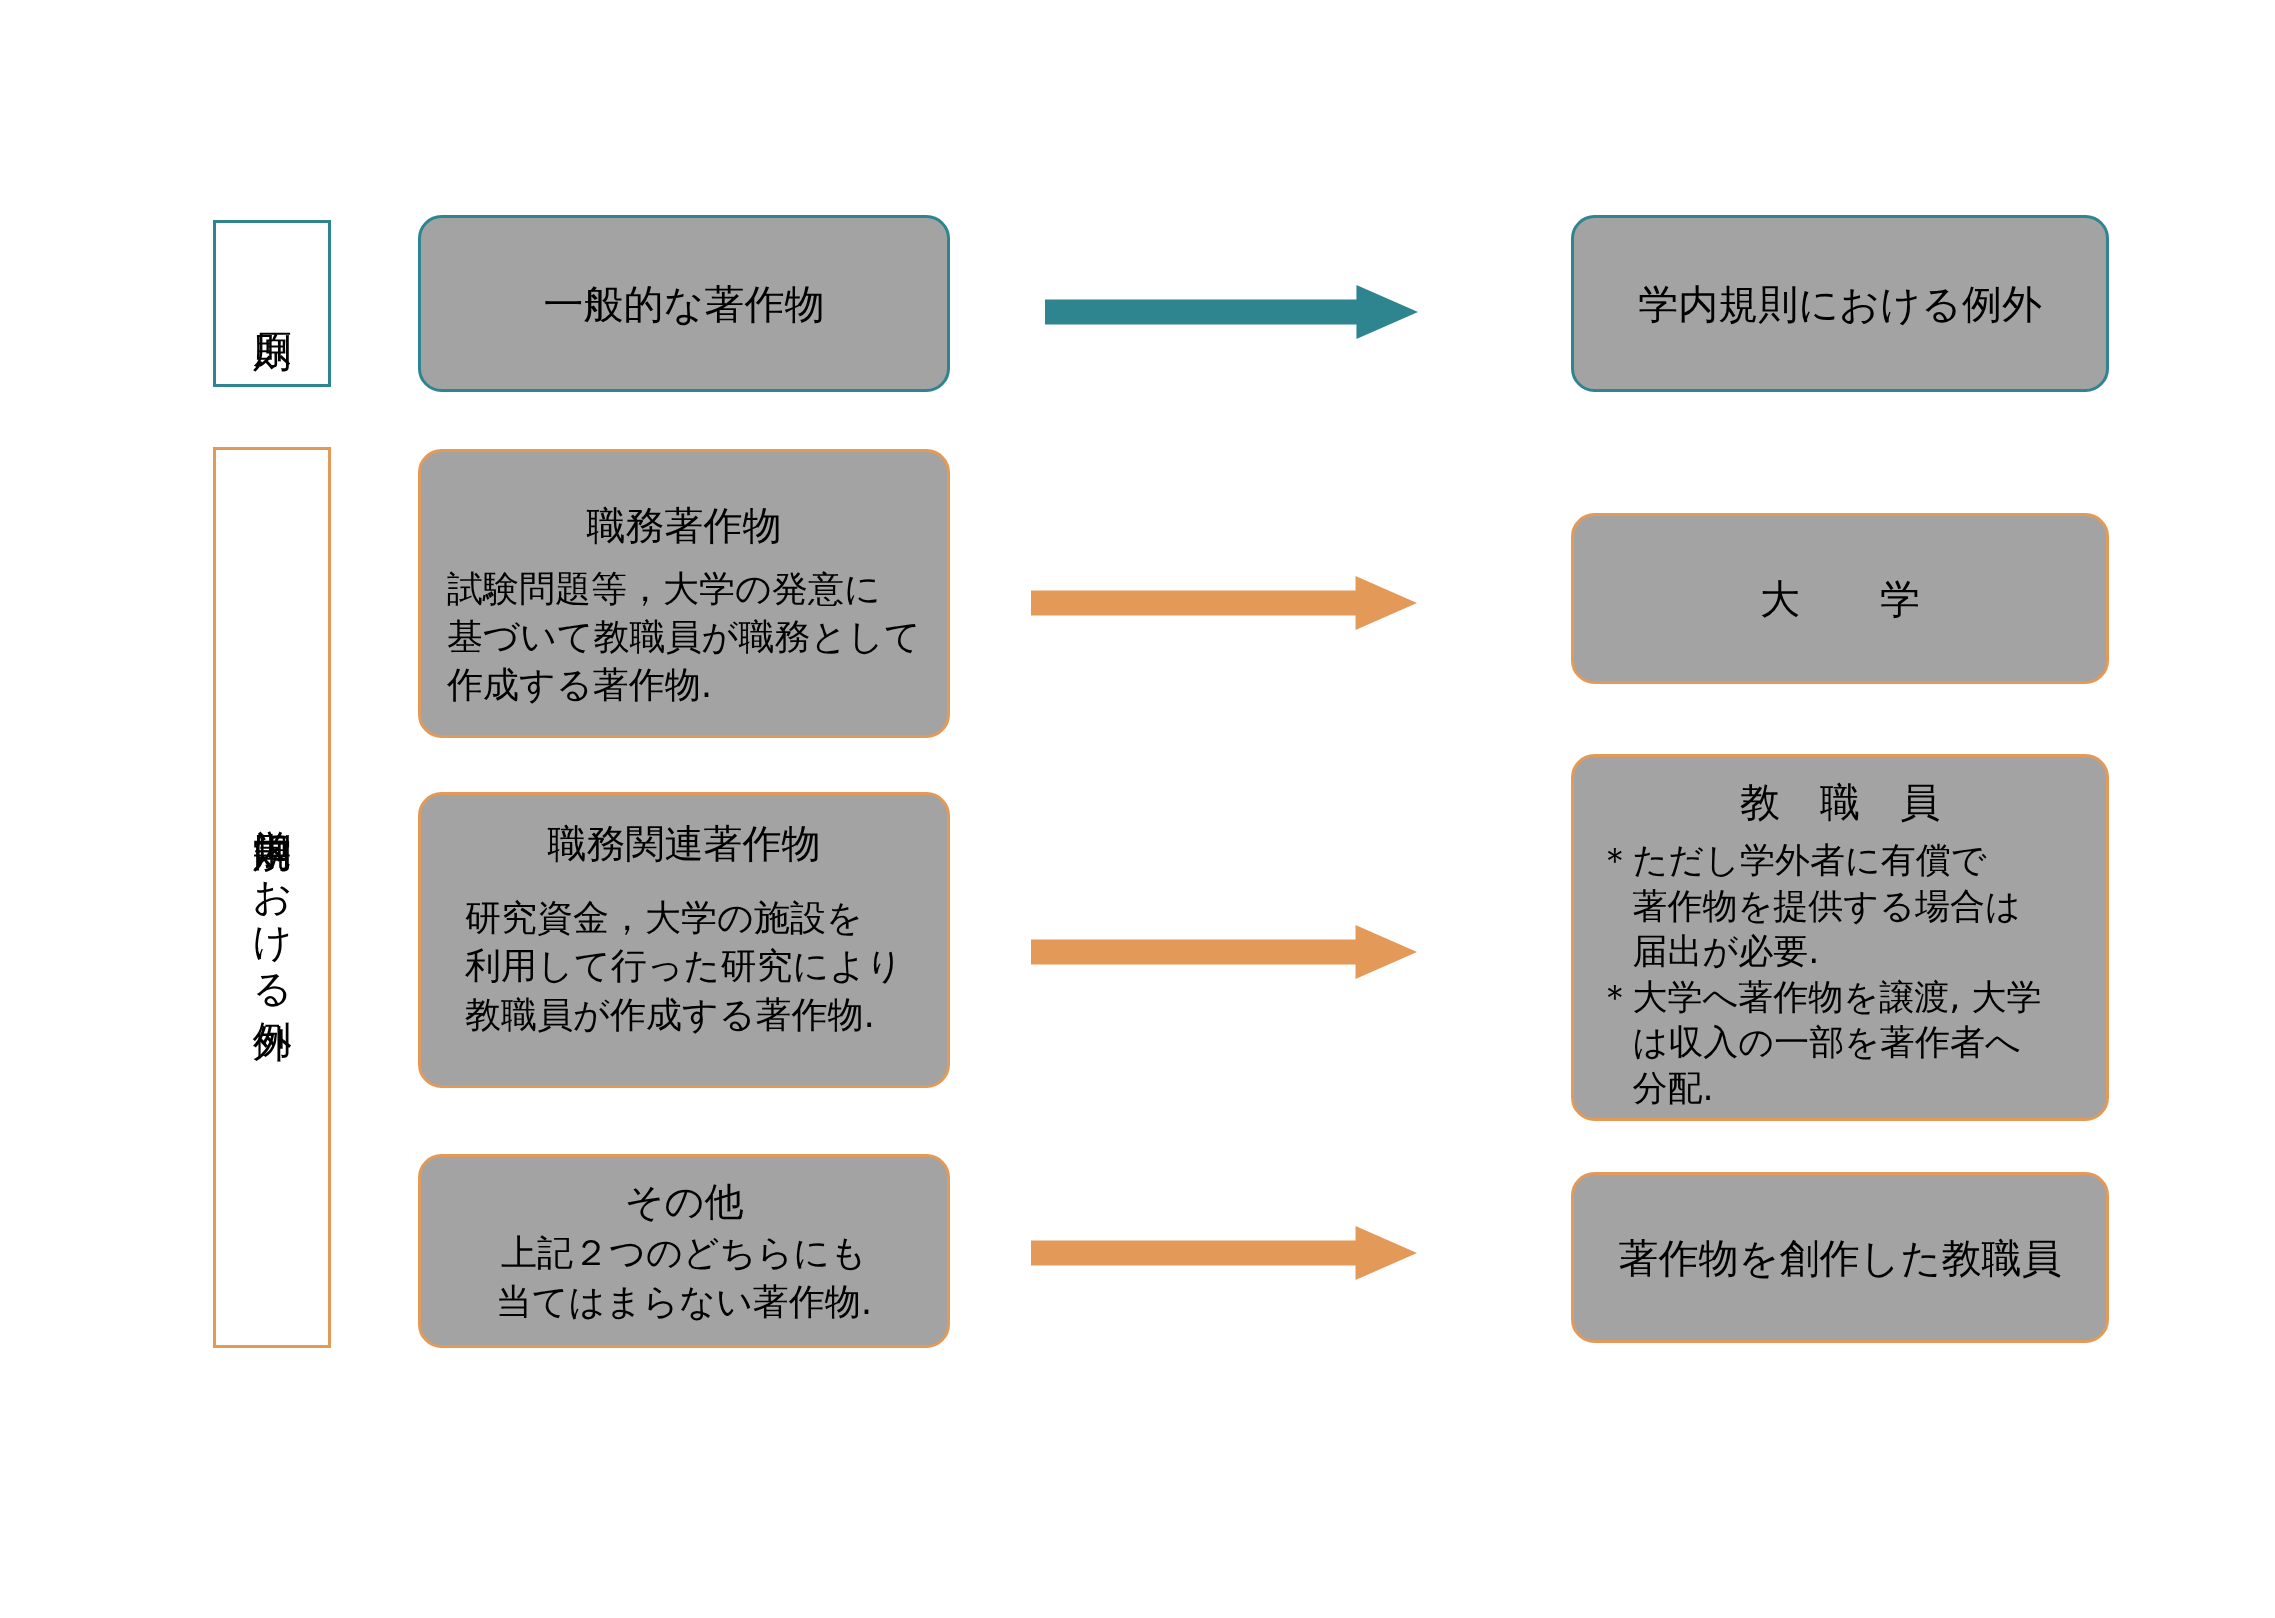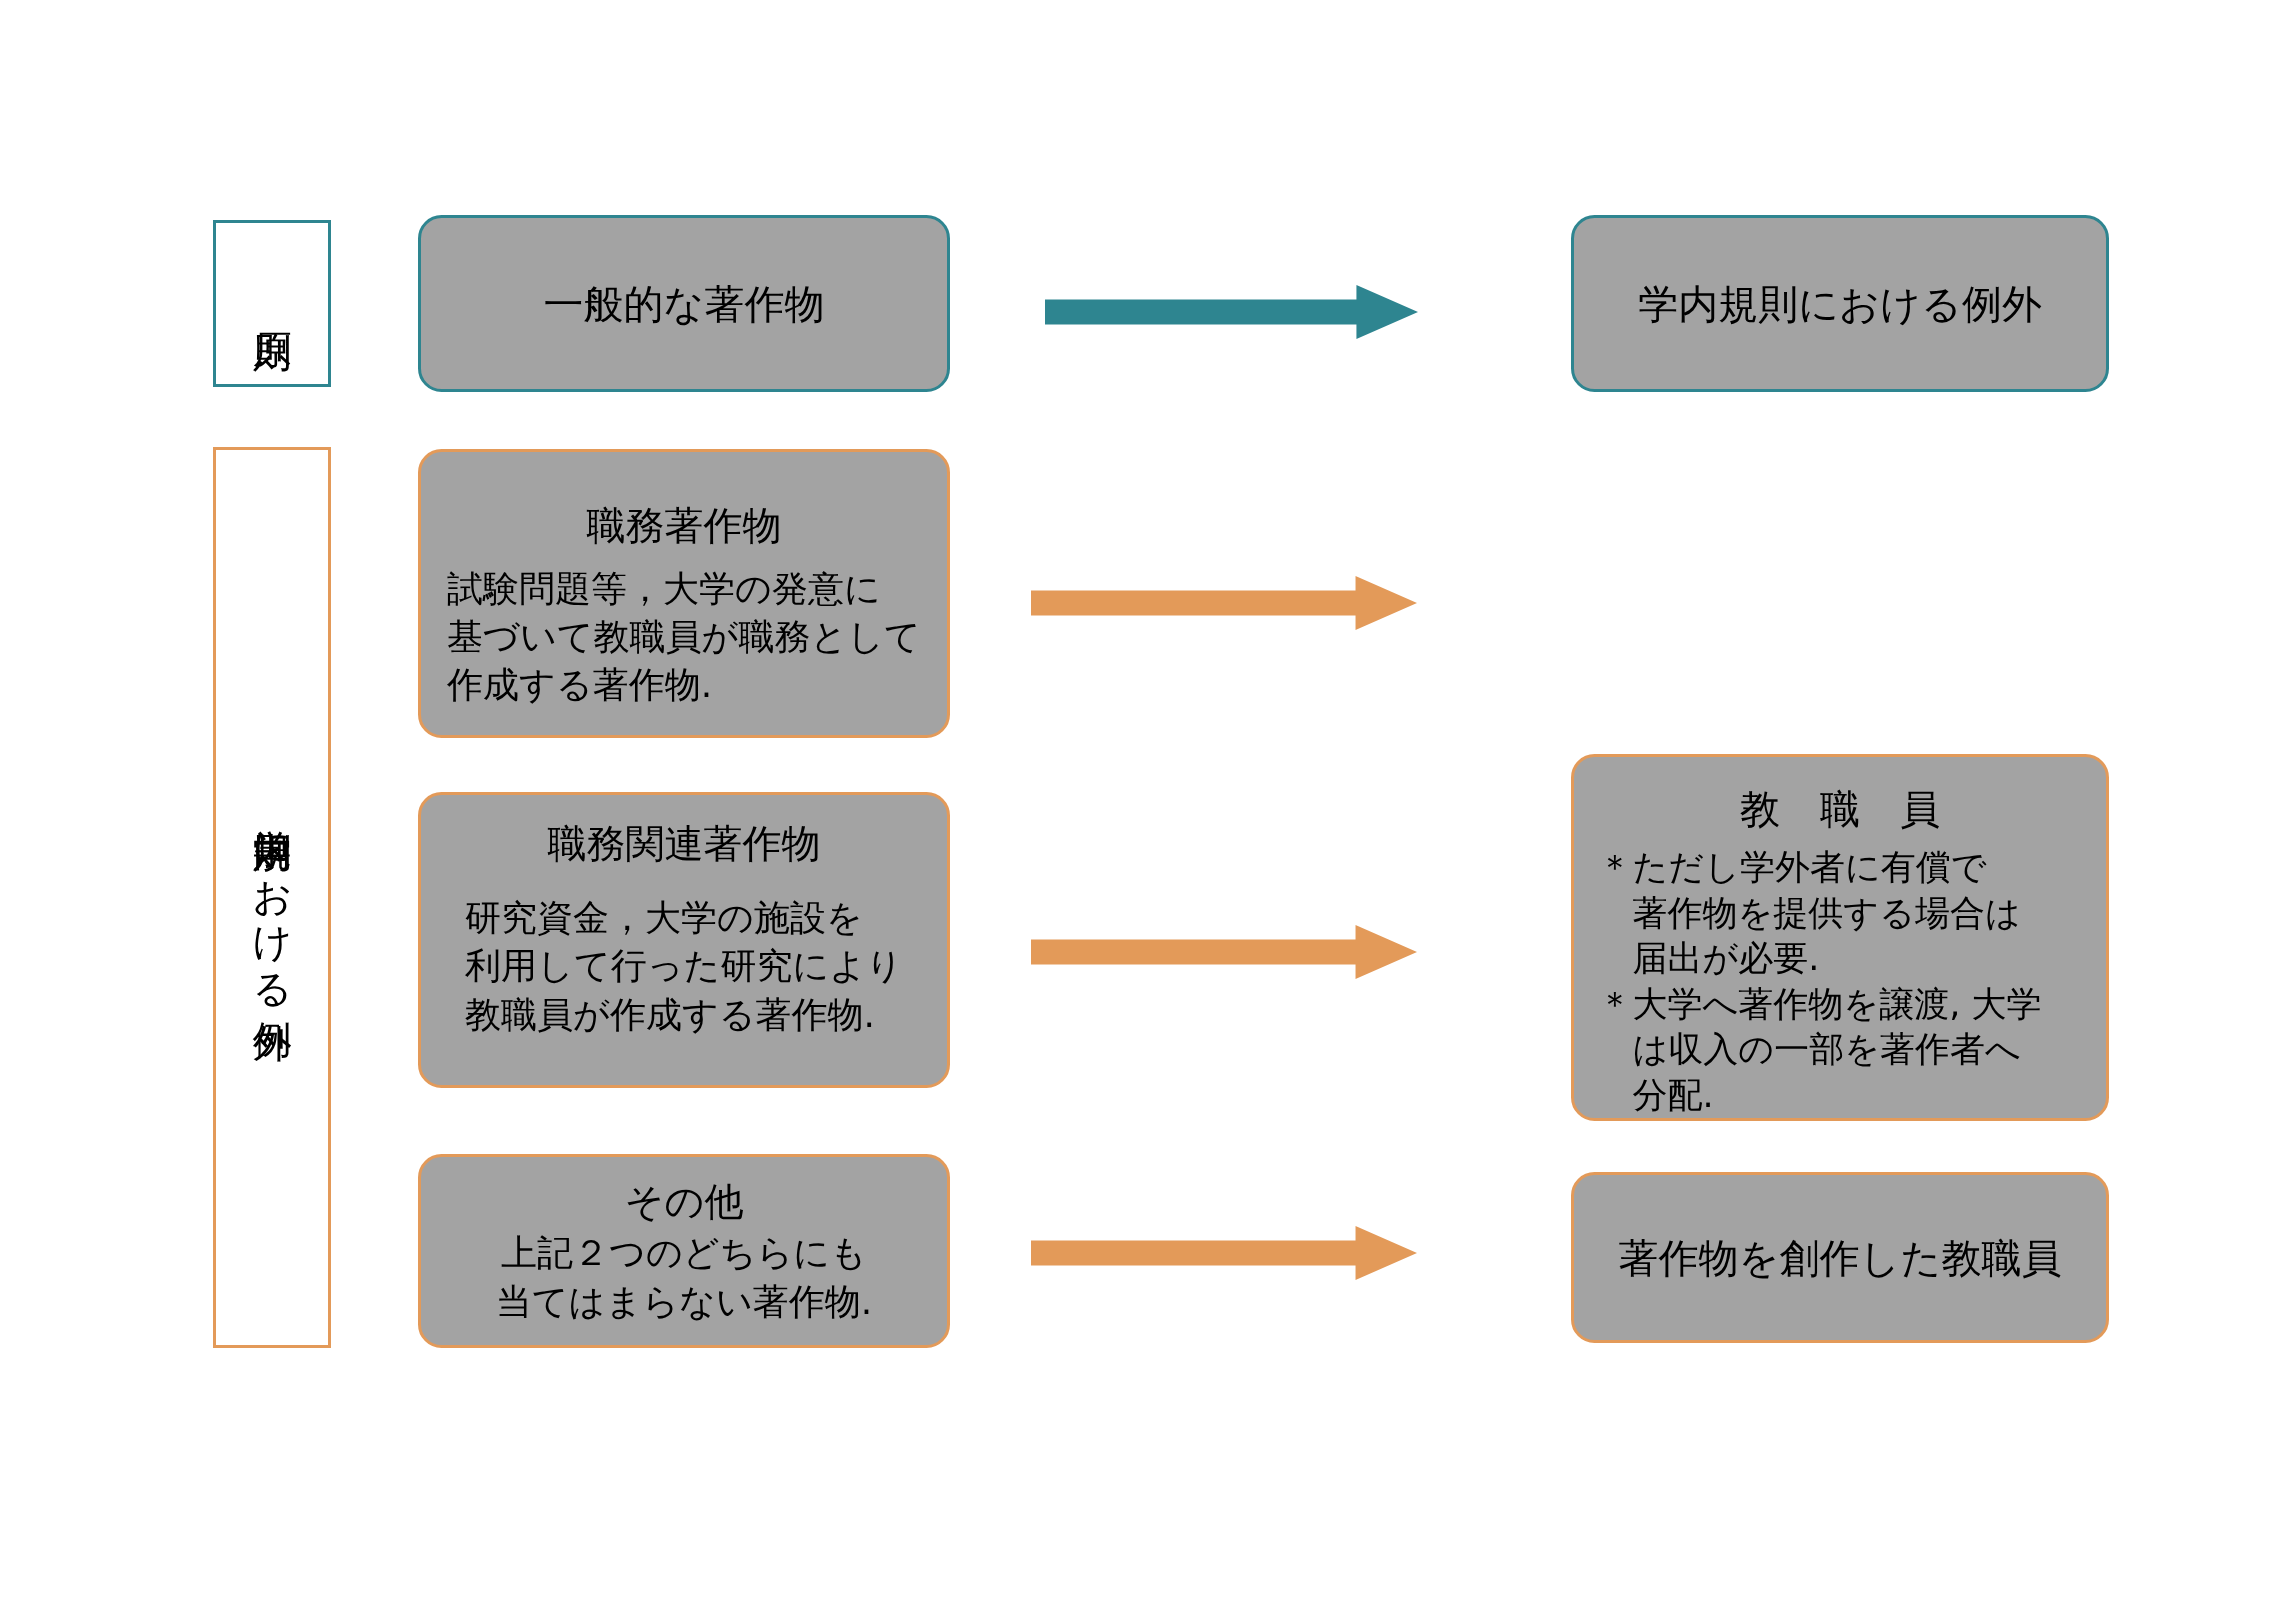--- a/index.html
+++ b/index.html
@@ -143,35 +143,38 @@
 基づいて教職員が職務として
 作成する著作物.</div>
   </div>
 
   <div class="arrow" style="left:1031px; top:576px; width:386px; height:54px;">
     <svg viewBox="0 0 427 60" preserveAspectRatio="none" aria-hidden="true">
       <polygon points="0,16 359,16 359,0 427,30 359,60 359,44 0,44" fill="#E39A59"></polygon>
     </svg>
   </div>
 
+  <div class="box rounded orange-box" style="left:1571px; top:513px; width:538px; height:171px;">
+    <div class="single-line spaced">大　　学</div>
+  </div>
 
   <div class="box rounded orange-box pad-title-body" style="left:418px; top:792px; width:532px; height:296px; justify-content:flex-start; padding-top:23.5px;">
     <div class="box-title">職務関連著作物</div>
     <div class="box-body" style="margin-top:25px;">研究資金，大学の施設を
 利用して行った研究により
 教職員が作成する著作物.</div>
   </div>
 
   <div class="arrow" style="left:1031px; top:925px; width:386px; height:54px;">
     <svg viewBox="0 0 427 60" preserveAspectRatio="none" aria-hidden="true">
       <polygon points="0,16 359,16 359,0 427,30 359,60 359,44 0,44" fill="#E39A59"></polygon>
     </svg>
   </div>
 
-  <div class="box rounded orange-box" style="left:1571px; top:754px; width:538px; height:367px; justify-content:flex-end; padding:20px 23.5px 0 23.5px;">
+  <div class="box rounded orange-box" style="left:1571px; top:754px; width:538px; height:367px; justify-content:flex-start; padding:20px 23.5px 0 23.5px;">
     <div class="single-line spaced">教　職　員</div>
     <div class="notes" style="margin-top:11px;">＊ただし学外者に有償で
 　著作物を提供する場合は
 　届出が必要.
 ＊大学へ著作物を譲渡, 大学
 　は収入の一部を著作者へ
 　分配.</div>
   </div>
 
   <div class="box rounded orange-box pad-title-body" style="left:418px; top:1154px; width:532px; height:194px; justify-content:flex-start; padding-top:20px;">

